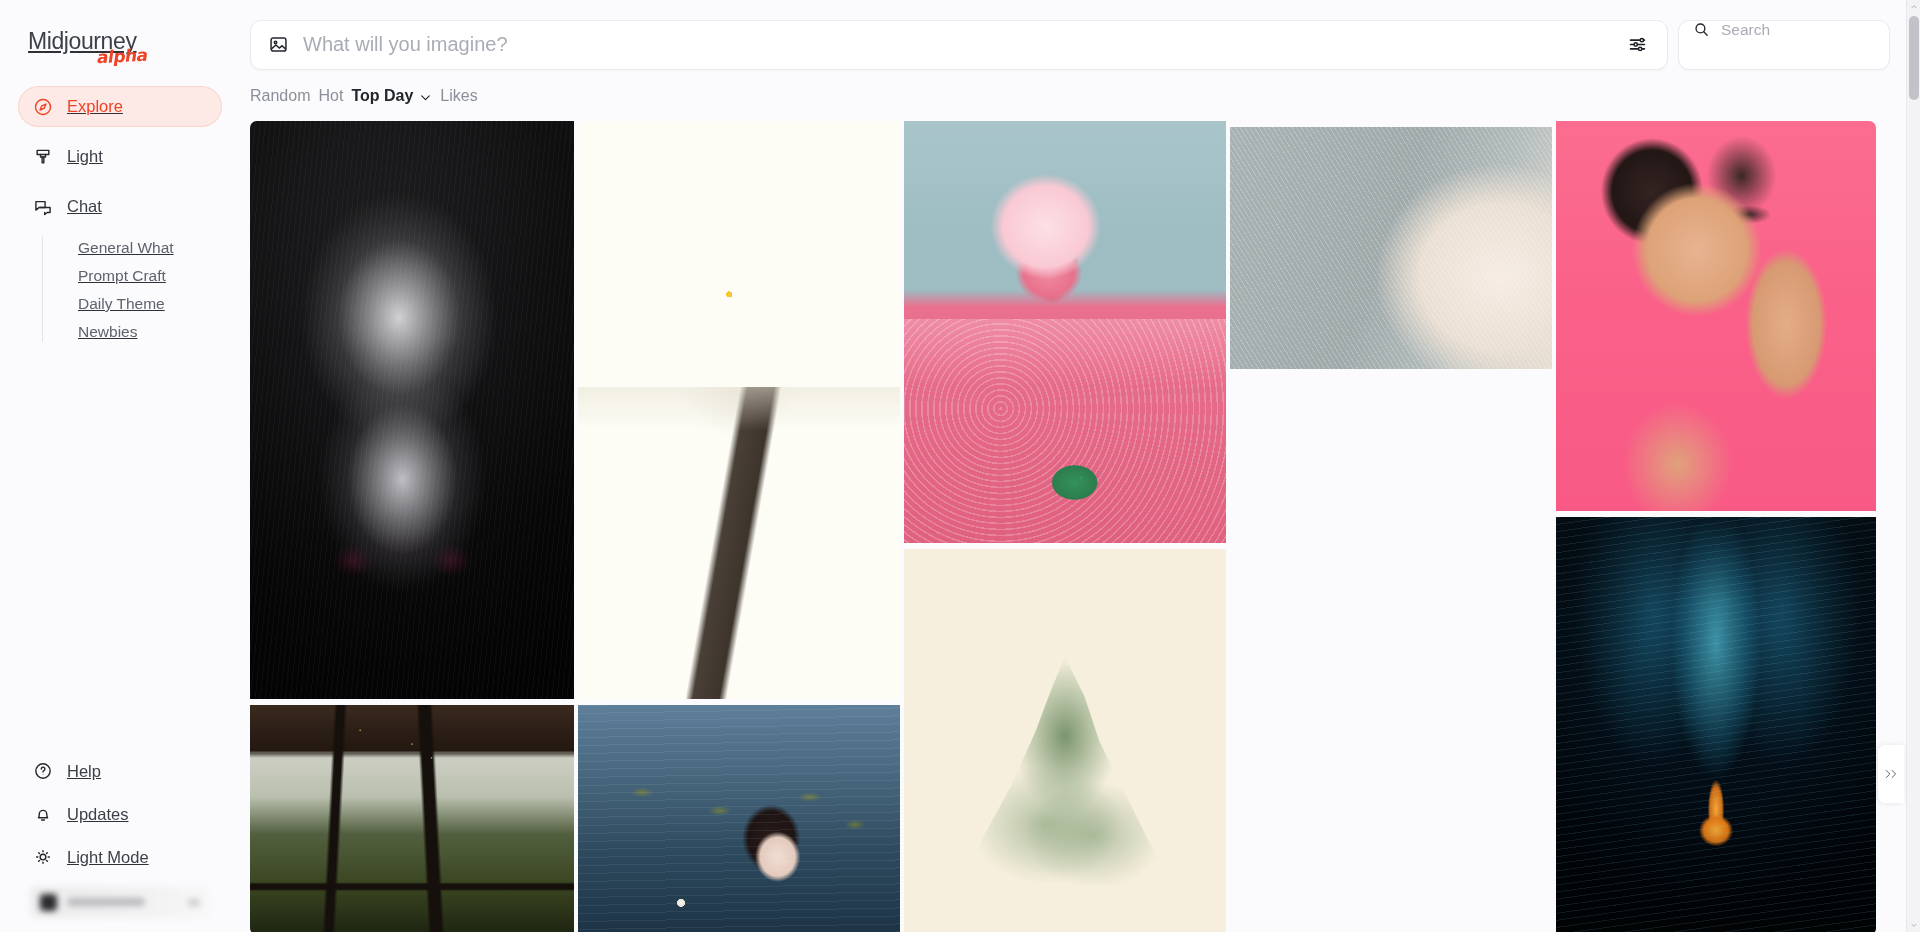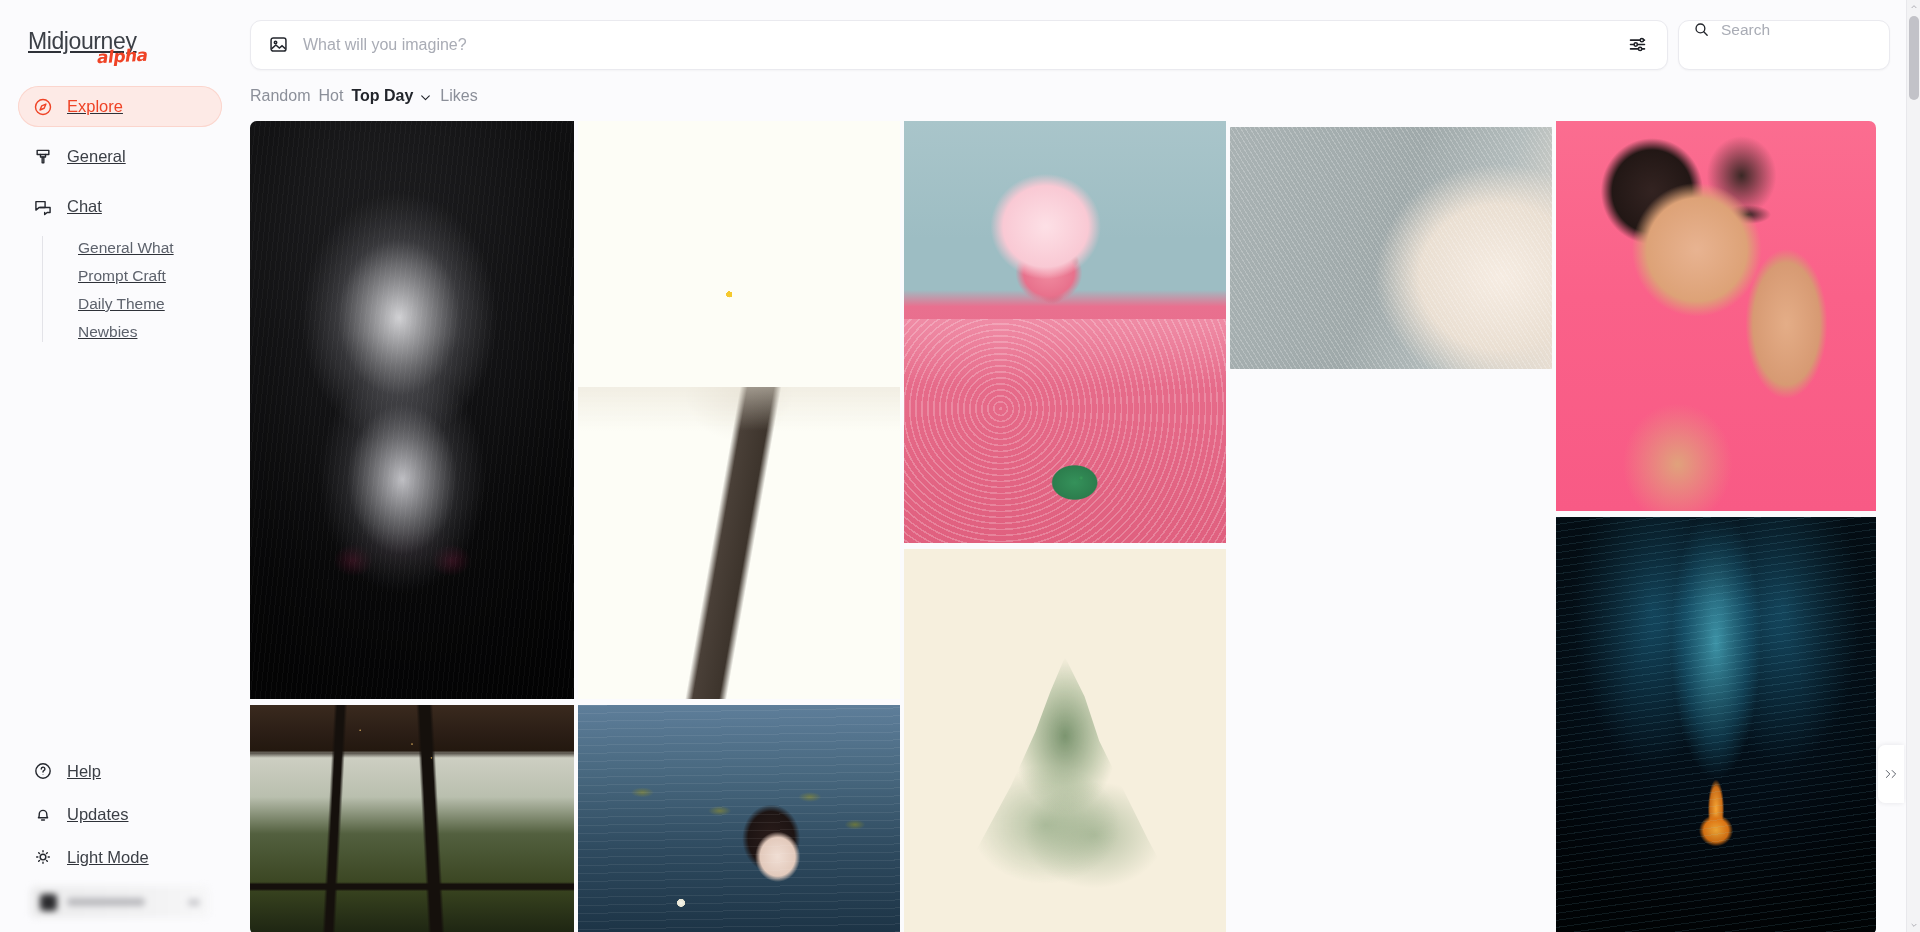--- a/index.html
+++ b/index.html
@@ -92,21 +92,21 @@
     border-radius:11px;
     display:flex; align-items:center;
     padding:0 16px 0 17px;
     box-shadow:0 1px 2px rgba(20,20,40,.035);
   }
   .prompt-img-ico { width:21px; height:21px; flex:0 0 21px; margin-right:14px; }
   .prompt-img-ico svg { width:21px; height:21px; stroke:#24272e; stroke-width:1.7; fill:none; }
   .prompt-input {
     flex:1 1 auto; border:none; outline:none; background:transparent;
     font-family:"Liberation Sans", sans-serif;
-    font-size:16px; color:#24272e;
+    font-size:20px; color:#24272e;
   }
   .prompt-input::placeholder { color:#a9acb5; }
   .settings-btn {
     width:28px; height:28px; display:flex; align-items:center; justify-content:center;
     cursor:pointer; flex:0 0 28px;
   }
   .settings-btn svg { width:21px; height:21px; stroke:#1e2026; stroke-width:1.75; fill:none;
                       stroke-linecap:round; }
 
   .search-bar {
@@ -364,21 +364,21 @@
       </div>
 
       <div class="nav-item">
         <span class="ico">
           <svg viewBox="0 0 24 24">
               <path d="M5 4h14v5H5z"></path>
               <path d="M9 9v3h6V9"></path>
               <path d="M11 12v7h2v-7"></path>
             </svg>
         </span>
-        <span>General</span>
+        <span>Light</span>
       </div>
 
 
       <div class="nav-item">
         <span class="ico">
           <svg viewBox="0 0 24 24">
               <path d="M3.5 5.5h11v7h-7l-4 3.2z"></path>
               <path d="M8.5 12.5h12v6h-3.5l-3 2.6v-2.6"></path>
             </svg>
         </span>

